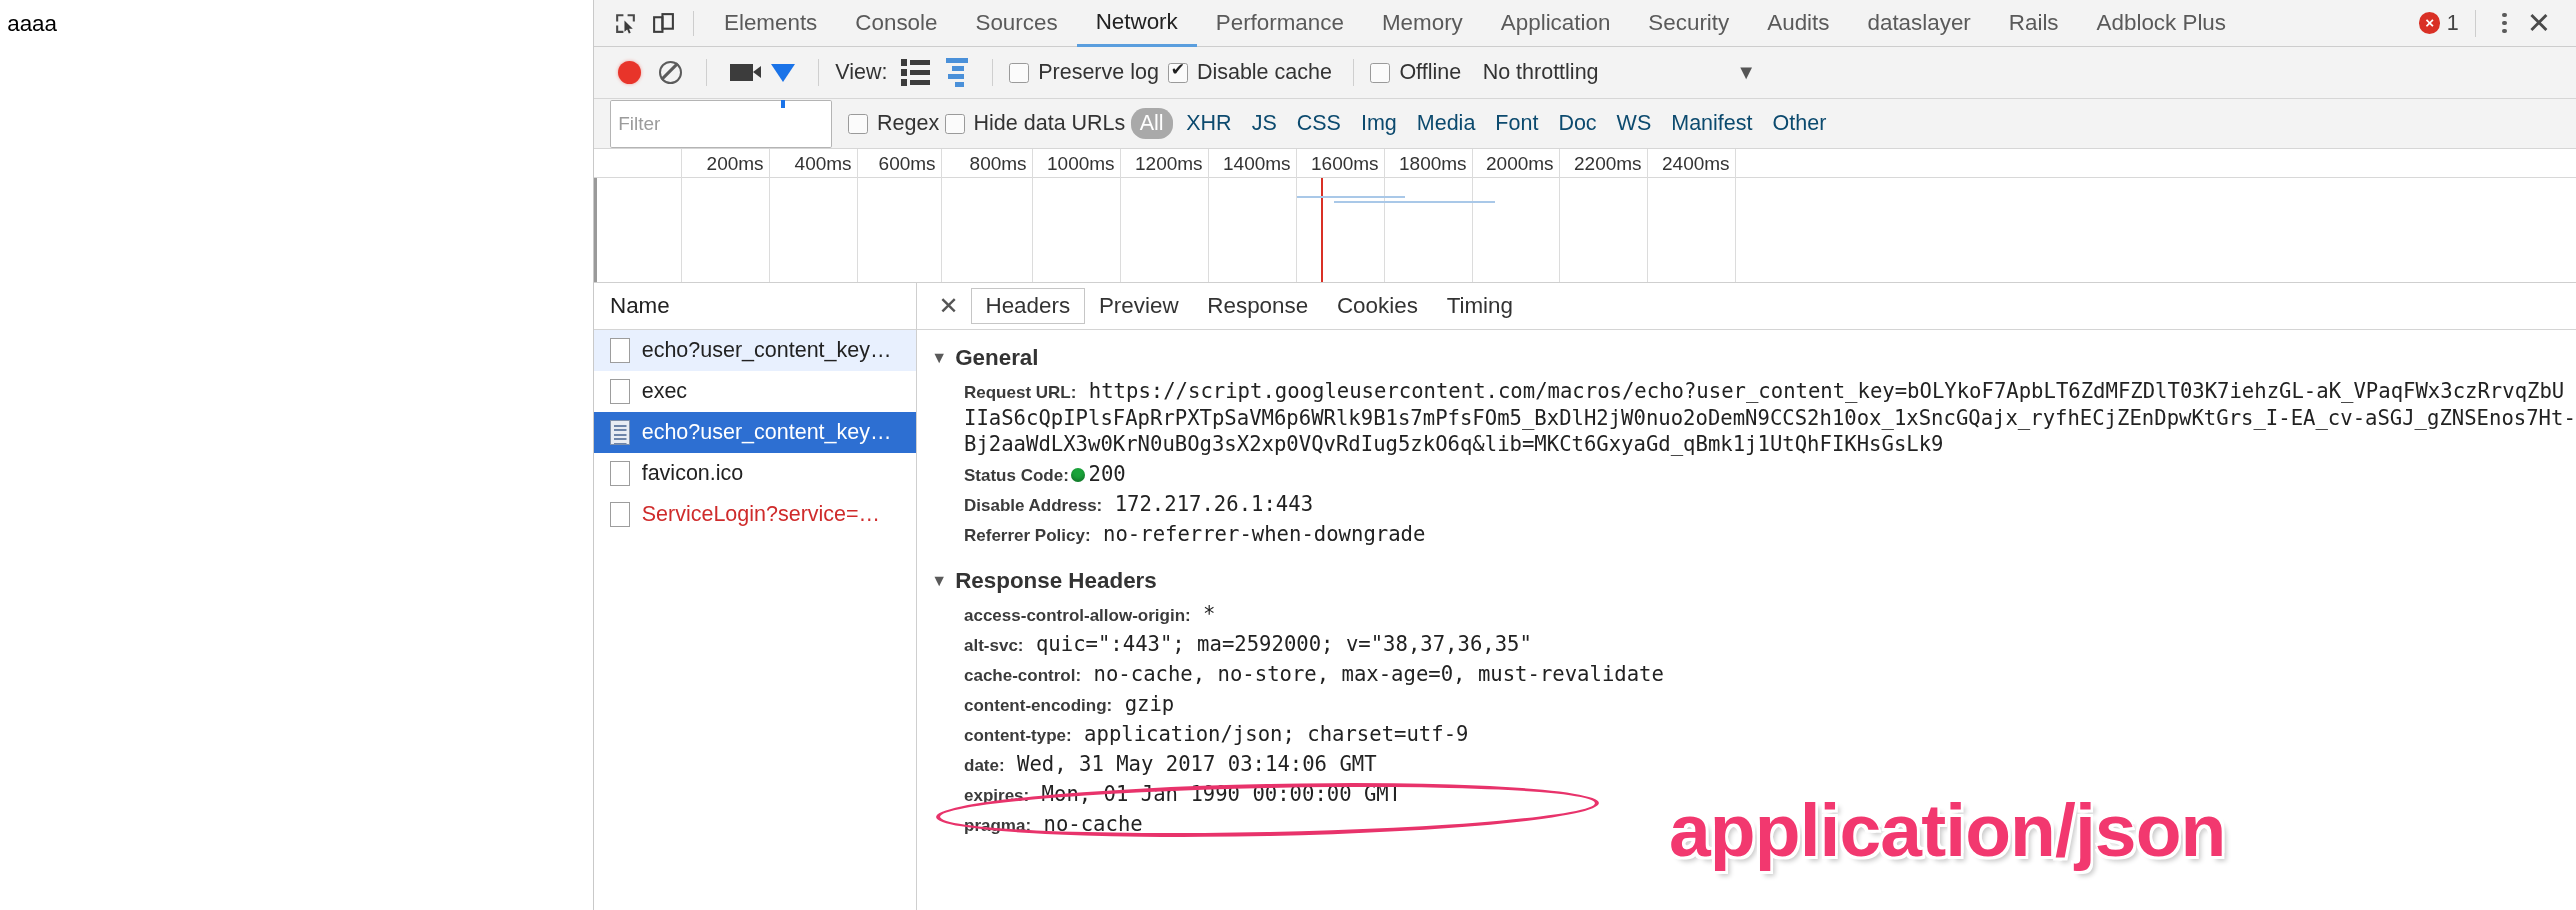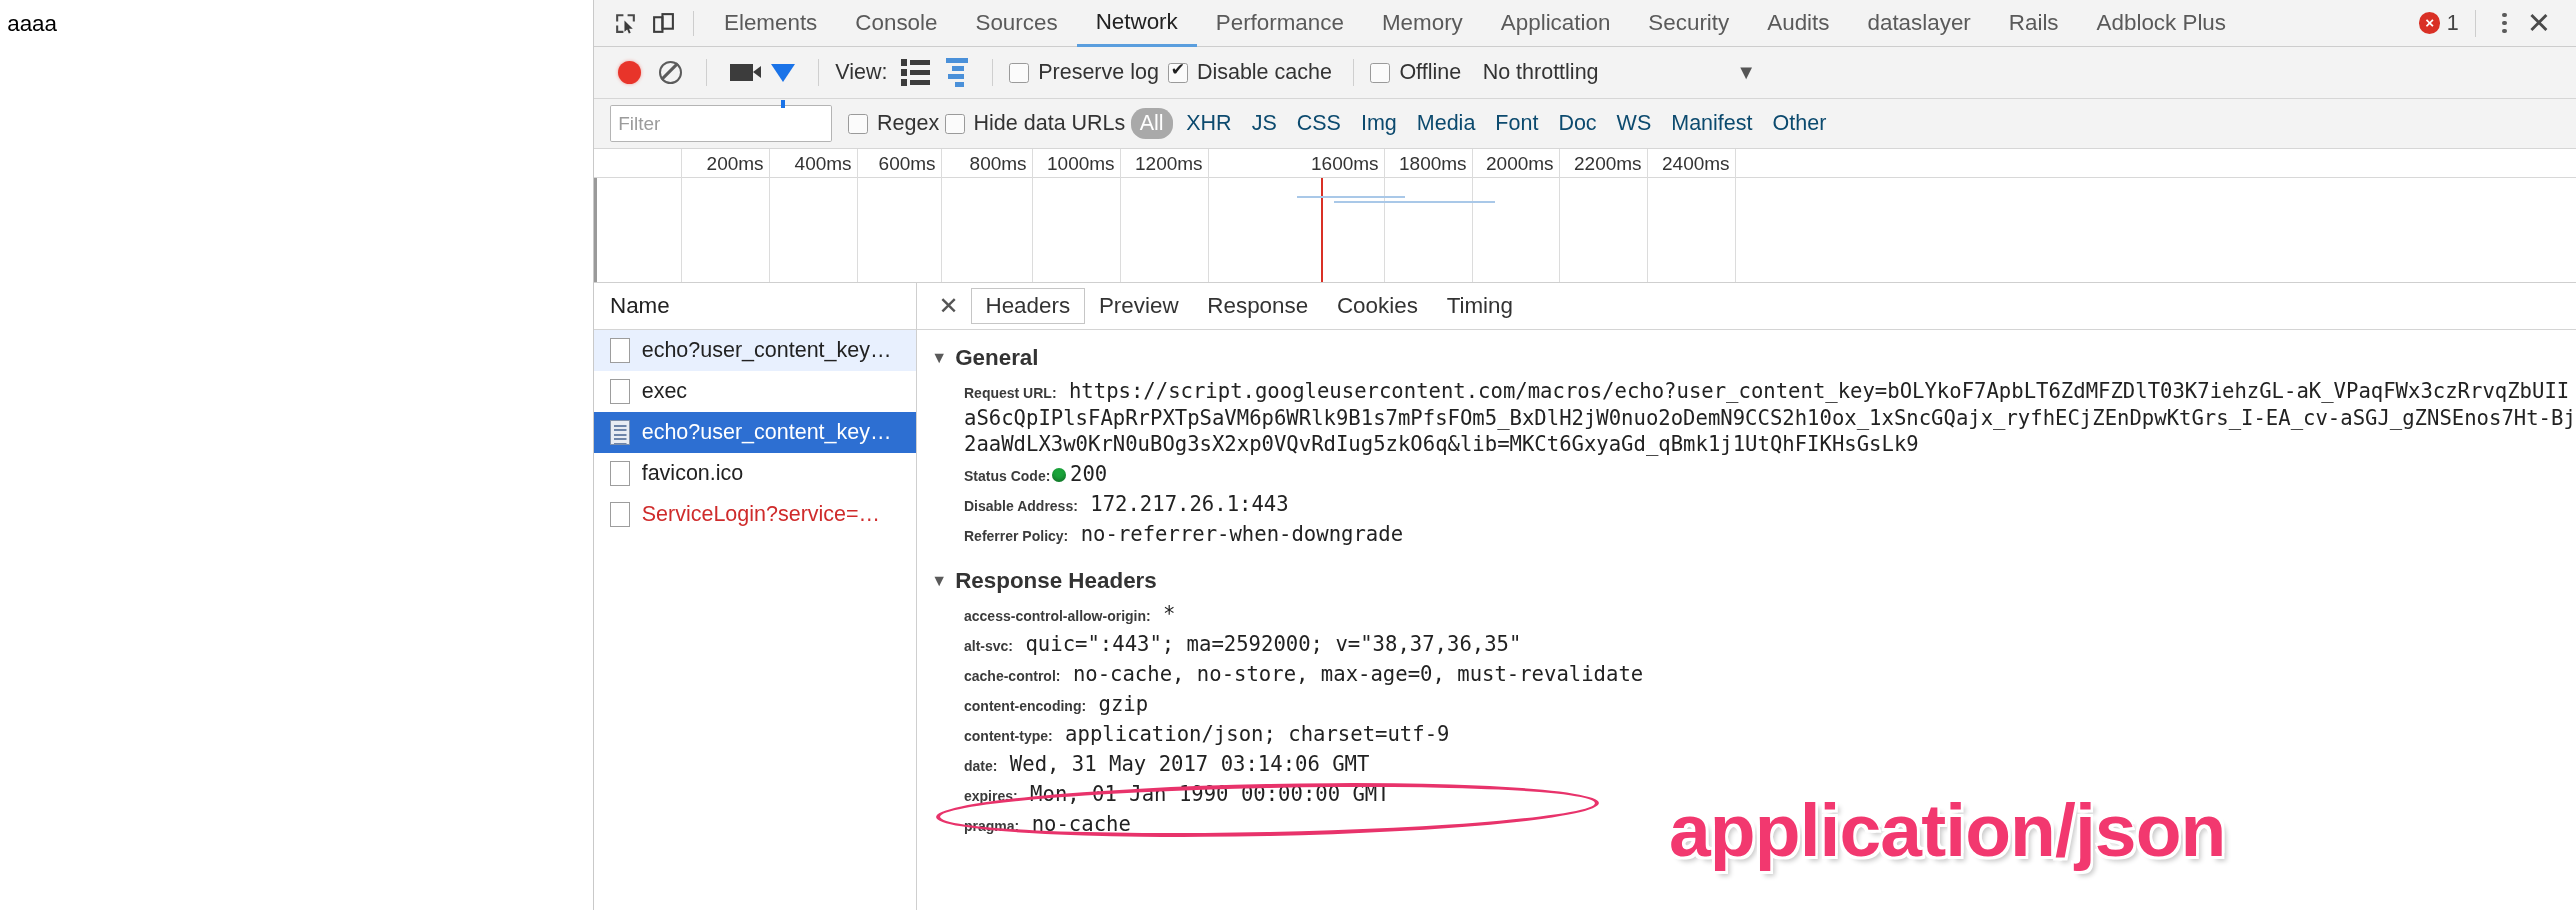--- a/index.html
+++ b/index.html
@@ -108,21 +108,21 @@
   
   .filterbar {
     height: 50px; min-height:50px;
     background: #f3f3f3;
     border-bottom: 0.9px solid #d6d6d6;
     display: flex; align-items: center;
     padding-left: 16px; gap: 0;
     font-size: 21.5px; color: #333;
   }
   .filter-input {
-    width: 222px; height: 37px;
+    width: 222px; height: 48px;
     border: 0.9px solid #b4b4b4; border-radius: 1.8px;
     background: #fff; font-size: 19px; color: #b91c1c;
     padding: 0 7.2px; font-family: "Liberation Sans", sans-serif;
     margin-right: 16px;
   }
   .filter-input::placeholder { color: #9b9b9b; }
   .ftype {
     padding: 1.8px 10px; font-size: 21.5px; color: #0c4a6e; cursor:pointer; white-space:nowrap;
   }
   .ftype.all {
@@ -203,21 +203,21 @@
     gap: 8px; padding: 2.7px 0 5.4px 14.3px; cursor:pointer;
   }
   .caret { font-size: 16px; color:#5a5a5a; }
   .hrow {
     font-size: 20.6px; color: #222; padding: 1.8px 0 1.8px 47px;
     font-family: "DejaVu Sans Mono", monospace; white-space: pre-wrap;
     word-break: break-all; line-height: 1.28;
   }
   .hrow b {
     font-family: "Liberation Sans", sans-serif; font-weight: bold;
-    color: #3b3b3b; font-size: 14px;
+    color: #3b3b3b; font-size: 17px;
   }
   .status-dot {
     display:inline-block; width:14.3px; height:14.3px; border-radius:50%;
     background:#1aa33a; margin: 0 3.6px -0.9px 1.8px;
     box-shadow: inset 0 -2.7px 3.6px rgba(0,0,0,.25);
   }
 
   
   .ellipse {
     position: absolute; border: 4.5px solid #e8336b; border-radius: 50%;
@@ -413,20 +413,23 @@
           </div>
         <div class="tick" style="left:351px;width:88px;">
             <span>800ms</span>
           </div>
         <div class="tick" style="left:439px;width:88px;">
             <span>1000ms</span>
           </div>
         <div class="tick" style="left:527px;width:88px;">
             <span>1200ms</span>
           </div>
+        <div class="tick" style="left:615px;width:88px;">
+            <span>1400ms</span>
+          </div>
         <div class="tick" style="left:703px;width:88px;">
             <span>1600ms</span>
           </div>
         <div class="tick" style="left:791px;width:88px;">
             <span>1800ms</span>
           </div>
         <div class="tick" style="left:878px;width:88px;">
             <span>2000ms</span>
           </div>
         <div class="tick" style="left:966px;width:88px;">

